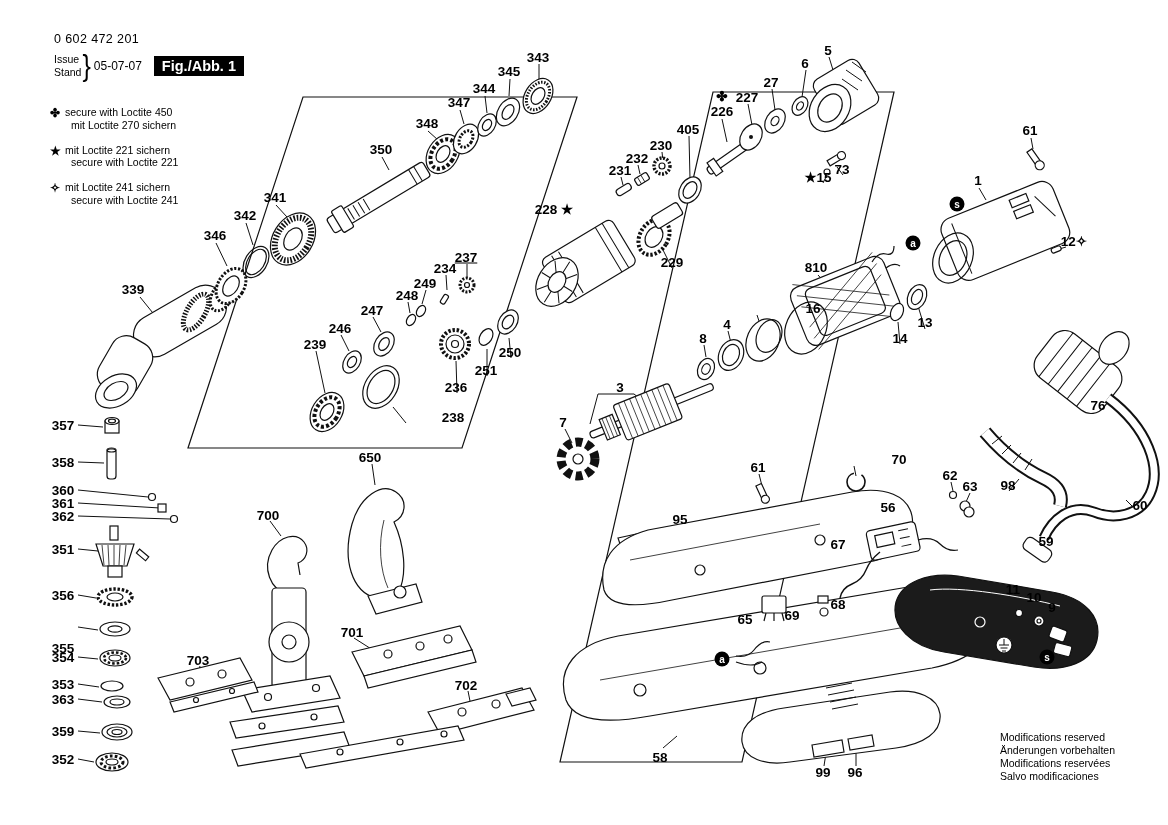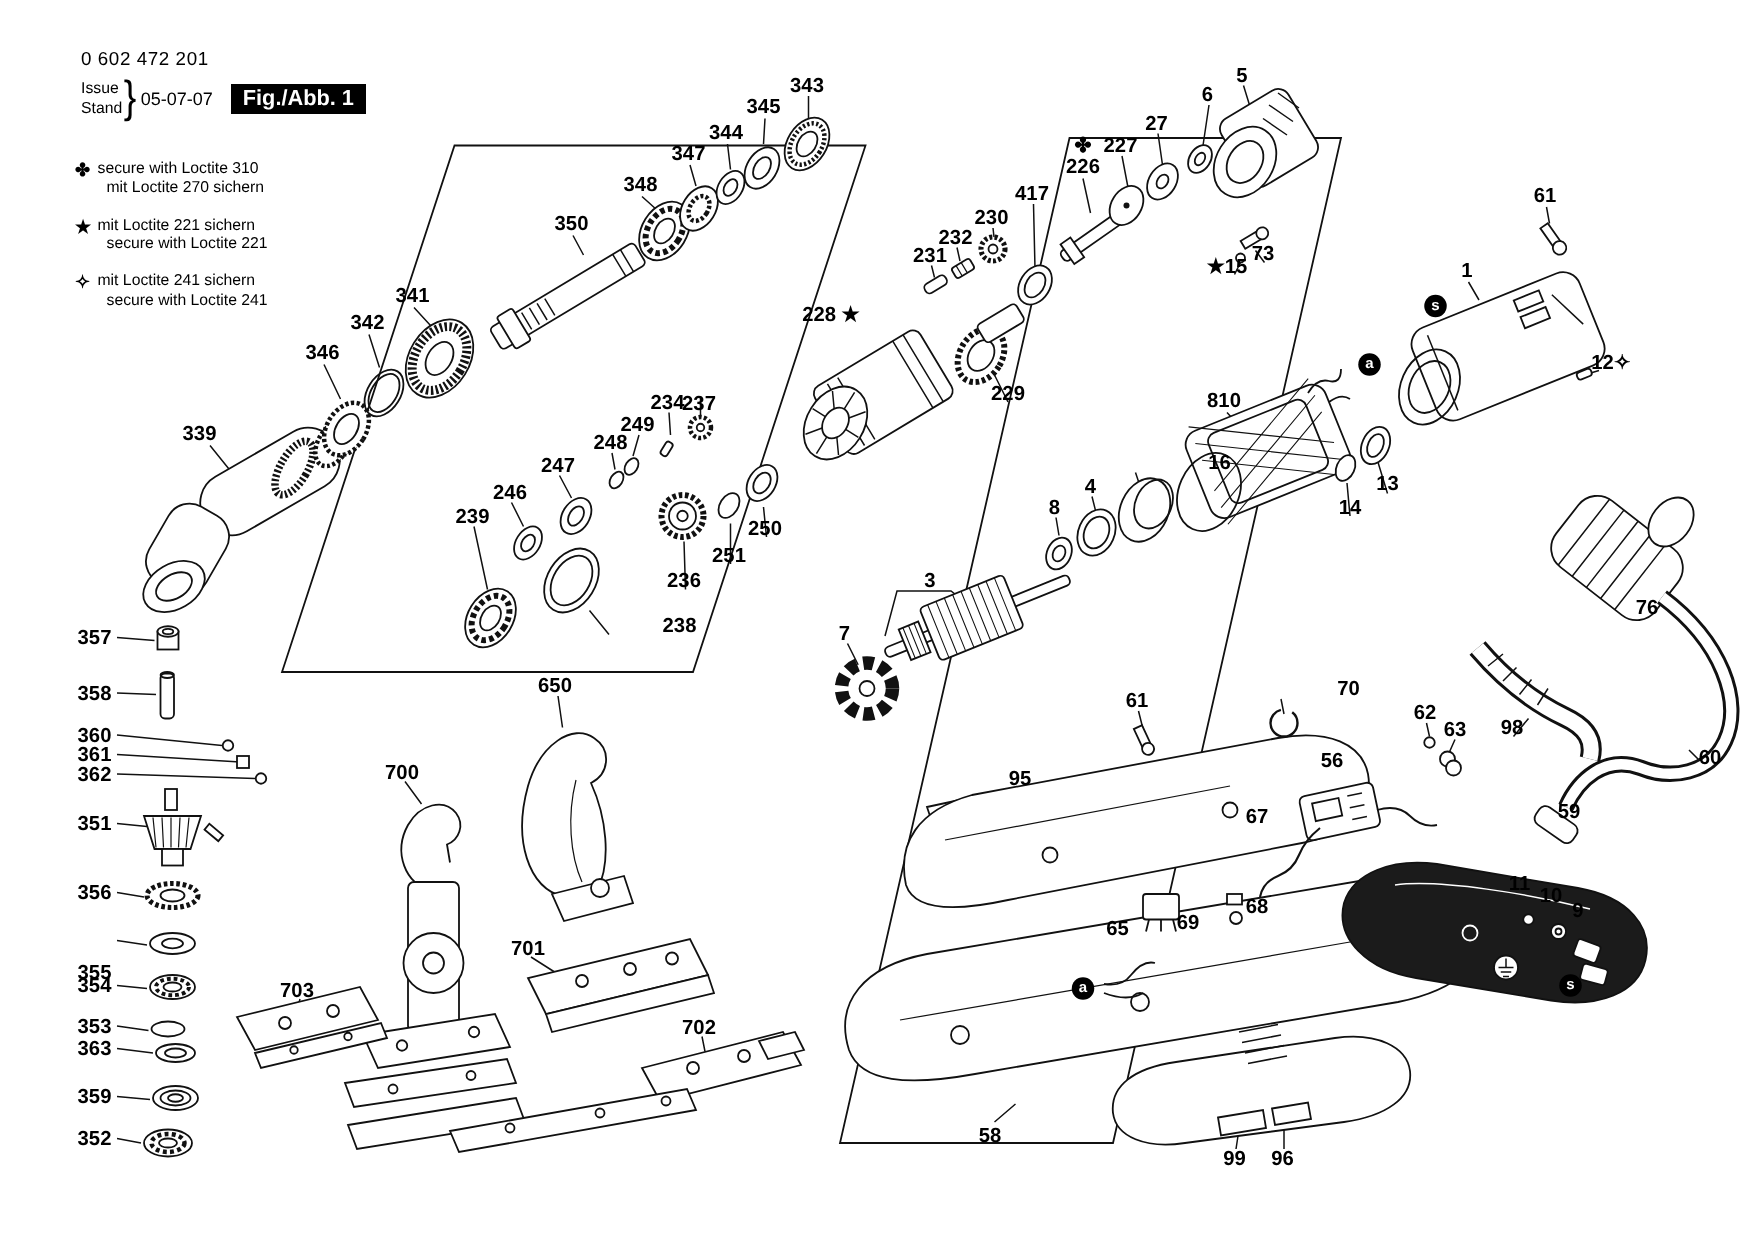--- a/index.html
+++ b/index.html
@@ -326,73 +326,79 @@
       </div>
       <span class="brace">}</span>
       <span class="date">05-07-07</span>
       <span class="figbox">Fig./Abb. 1</span>
     </div>
   </div>
 
   <div class="legend">
     <div class="legend-row">
       <span class="legend-sym">✤</span>
-      <span><span>secure with Loctite 310</span><br>
+      <span><span>secure with Loctite 450</span><br>
       <span class="legend-l2">mit Loctite 270 sichern</span></span>
     </div>
     <div class="legend-row">
       <span class="legend-sym">★</span>
       <span><span>mit Loctite 221 sichern</span><br>
       <span class="legend-l2">secure with Loctite 221</span></span>
     </div>
     <div class="legend-row">
       <span class="legend-sym">✧</span>
       <span><span>mit Loctite 241 sichern</span><br>
       <span class="legend-l2">secure with Loctite 241</span></span>
     </div>
   </div>
 
+  <div class="footer">
+    <div>Modifications reserved</div>
+    <div>Änderungen vorbehalten</div>
+    <div>Modifications reservées</div>
+    <div>Salvo modificaciones</div>
+  </div>
 
   <div id="labels-layer">
       <div class="plbl" style="left: 538px; top: 57px;">343</div>
       <div class="plbl" style="left: 509px; top: 71px; text-align: center;">345</div>
       <div class="plbl" style="left: 484px; top: 88px;">344</div>
       <div class="plbl" style="left: 459px; top: 102px;">347</div>
       <div class="plbl" style="left: 427px; top: 123px;">348</div>
       <div class="plbl" style="left: 381px; top: 149px;">350</div>
       <div class="plbl" style="left: 275px; top: 197px;">341</div>
       <div class="plbl" style="left: 245px; top: 215px;">342</div>
       <div class="plbl" style="left: 215px; top: 235px;">346</div>
       <div class="plbl" style="left: 133px; top: 289px;">339</div>
       <div class="plbl" style="left: 554px; top: 209px;">228 ★</div>
       <div class="plbl" style="left: 620px; top: 170px;">231</div>
       <div class="plbl" style="left: 637px; top: 158px;">232</div>
       <div class="plbl" style="left: 661px; top: 145px;">230</div>
-      <div class="plbl" style="left: 688px; top: 129px;">417</div>
+      <div class="plbl" style="left: 688px; top: 129px;">405</div>
       <div class="plbl" style="left: 722px; top: 96px;">✤</div>
       <div class="plbl" style="left: 722px; top: 111px;">226</div>
       <div class="plbl" style="left: 747px; top: 97px;">227</div>
       <div class="plbl" style="left: 771px; top: 82px;">27</div>
       <div class="plbl" style="left: 805px; top: 63px;">6</div>
       <div class="plbl" style="left: 828px; top: 50px;">5</div>
       <div class="plbl" style="left: 818px; top: 177px;">★15</div>
       <div class="plbl" style="left: 842px; top: 169px;">73</div>
       <div class="plbl" style="left: 672px; top: 262px;">229</div>
       <div class="plbl" style="left: 1030px; top: 130px;">61</div>
       <div class="plbl" style="left: 978px; top: 180px;">1</div>
       <div class="plbl" style="left: 1074px; top: 241px;">12✧</div>
       <div class="plbl" style="left: 816px; top: 267px;">810</div>
       <div class="plbl" style="left: 925px; top: 322px;">13</div>
       <div class="plbl" style="left: 900px; top: 338px;">14</div>
       <div class="plbl" style="left: 796px; top: 308px; margin-left: 17px;">16</div>
       <div class="plbl" style="left: 727px; top: 324px;">4</div>
       <div class="plbl" style="left: 703px; top: 338px;">8</div>
       <div class="plbl" style="left: 620px; top: 387px;">3</div>
       <div class="plbl" style="left: 563px; top: 422px;">7</div>
-      <div class="plbl" style="left: 466px; top: 269px;">237</div>
+      <div class="plbl" style="left: 466px; top: 257px; text-decoration: underline;">237</div>
       <div class="plbl" style="left: 445px; top: 268px;">234</div>
       <div class="plbl" style="left: 425px; top: 283px;">249</div>
       <div class="plbl" style="left: 407px; top: 295px;">248</div>
       <div class="plbl" style="left: 372px; top: 310px;">247</div>
       <div class="plbl" style="left: 340px; top: 328px;">246</div>
       <div class="plbl" style="left: 315px; top: 344px;">239</div>
       <div class="plbl" style="left: 405px; top: 417px; margin-left: 48px;">238</div>
       <div class="plbl" style="left: 456px; top: 387px;">236</div>
       <div class="plbl" style="left: 486px; top: 370px;">251</div>
       <div class="plbl" style="left: 510px; top: 352px;">250</div>

